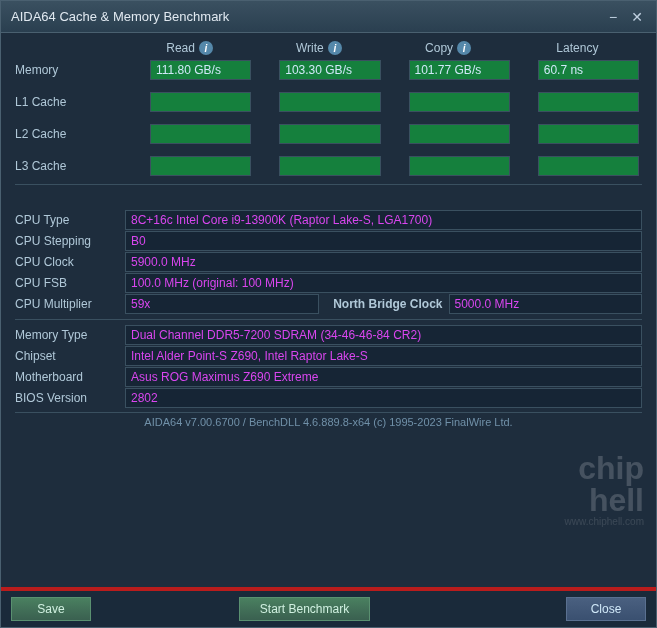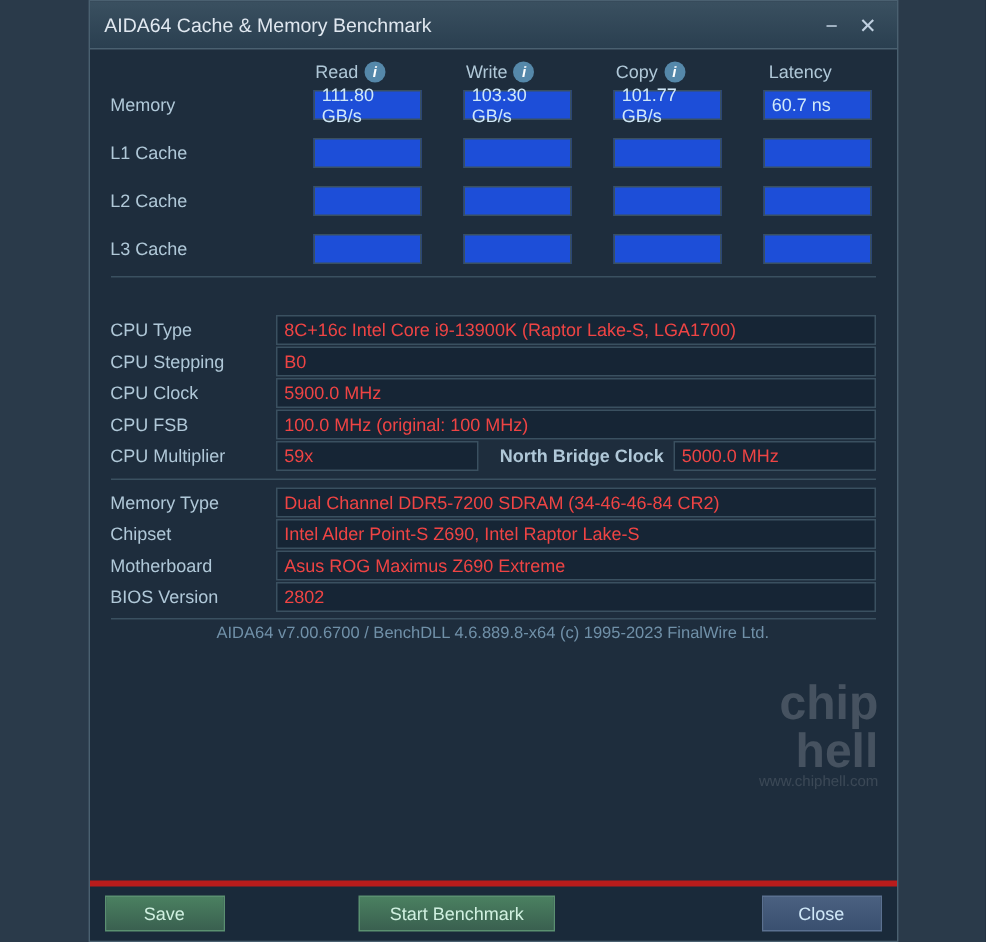--- a/index.html
+++ b/index.html
@@ -7,21 +7,21 @@
       width: 657px;
       height: 628px;
       font-family: 'Segoe UI', Tahoma, Geneva, sans-serif;
       font-size: 12px;
       background: #2a3a4a;
       display: flex;
       align-items: center;
       justify-content: center;
     }
     .window {
-      width: 540px;
+      width: 657px;
       height: 628px;
       background: #1e2d3d;
       border: 1px solid #4a6070;
       display: flex;
       flex-direction: column;
     }
     .title-bar {
       background: linear-gradient(to bottom, #3a5060, #2a3f50);
       padding: 6px 10px;
       display: flex;
@@ -96,21 +96,21 @@
       margin-bottom: 2px;
       align-items: center;
       gap: 22px;
     }
     .row-label {
       color: #b0c8d8;
       font-size: 12px;
     }
     .data-field {
       margin: 1px 3px;
-      background: #1d4ed8;
+      background: #15803d;
       border: 1px solid #3a5060;
       height: 20px;
       color: #d0e8f8;
       font-size: 12px;
       display: flex;
       align-items: center;
       padding: 0 5px;
     }
     .data-field.value {
       color: #d0e8f8;
@@ -132,21 +132,21 @@
     .info-row.two-col {
       grid-template-columns: 110px 1fr 130px 1fr;
     }
     .info-label {
       color: #b0c8d8;
       font-size: 12px;
     }
     .info-value {
       background: #162535;
       border: 1px solid #3a5060;
-      color: #ef4444;
+      color: #d946ef;
       font-size: 12px;
       padding: 2px 5px;
       min-height: 20px;
       display: flex;
       align-items: center;
     }
     .divider {
       height: 1px;
       background: #3a5060;
       margin: 5px 0;

